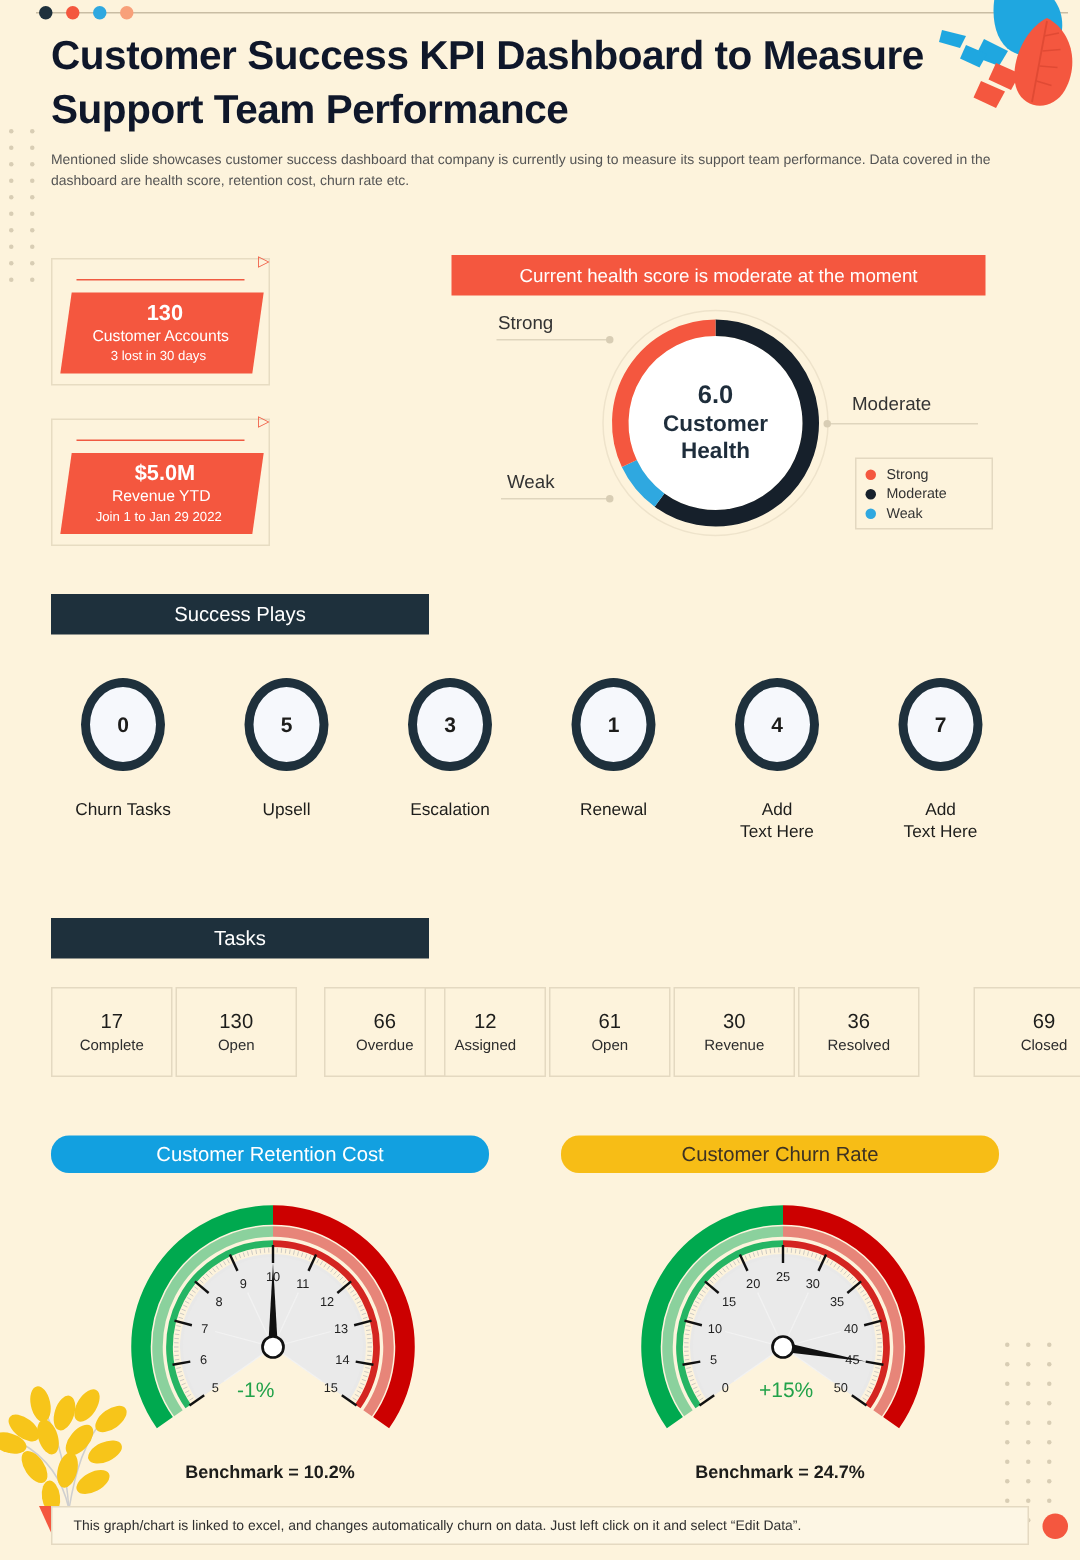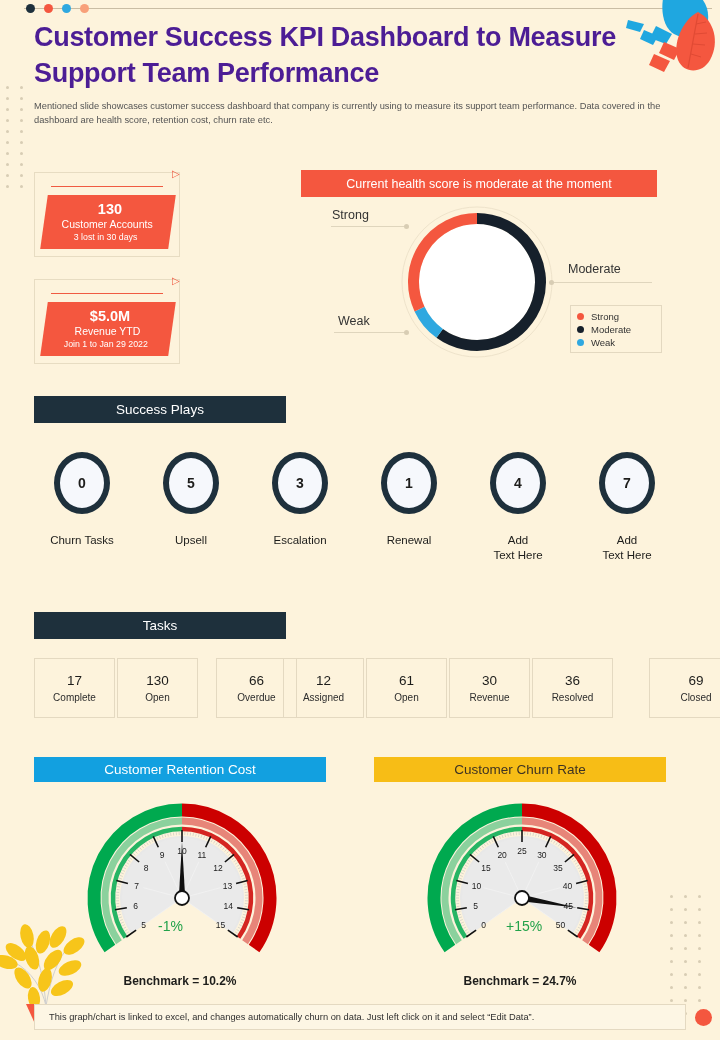--- a/index.html
+++ b/index.html
@@ -17,21 +17,21 @@
   .topbar .dot { position:absolute; top:4px; width:9px; height:9px; border-radius:50%; }
 
   
   .leftdots { position:absolute; top:86px; left:6px; width:26px; height:100px; }
   .rightdots { position:absolute; top:895px; right:6px; width:44px; height:130px; }
   .dotgrid i { position:absolute; width:3px; height:3px; border-radius:50%; background:#d8cdb4; }
 
   
   .header { position:absolute; top:20px; left:34px; width:612px; }
   .title {
-    font-size:27px; font-weight:bold; color:#4c1d95; line-height:1.32;
+    font-size:27px; font-weight:bold; color:#0f172a; line-height:1.32;
     letter-spacing:-0.3px;
   }
   .subtitle {
     margin-top:9px; font-size:9.3px; color:#545454; line-height:1.45;
     width:636px;
   }
 
   
   .leaf-deco { position:absolute; top:-6px; right:0px; width:110px; height:105px; }
   .plant-deco { position:absolute; bottom:18px; left:-2px; width:105px; height:120px; }
@@ -104,20 +104,21 @@
     display:flex; flex-direction:column; align-items:center; justify-content:center;
   }
   .task-box .num { font-size:13.5px; font-weight:normal; color:#1d1d1b; }
   .task-box .nm  { font-size:10px; color:#2c2c2c; margin-top:4px; }
 
   
   .gauge-title {
     position:absolute; height:25px; width:292px;
     display:flex; align-items:center; justify-content:center;
     font-size:13.5px;
+    border-radius:12px;
   }
   .gauge-wrap { position:absolute; width:200px; height:170px; }
   .gauge-delta { position:absolute; font-size:14px; color:#22a24a; }
   .gauge-bench { position:absolute; font-size:12px; font-weight:bold; color:#1d1d1b; text-align:center; width:292px; }
 
   
   .footer {
     position:absolute; left:34px; bottom:10px; width:652px; height:26px;
     border:1px solid #e4d9c1; background:#fdf6e4;
     display:flex; align-items:center; padding-left:14px;
@@ -201,20 +202,25 @@
 <div class="donut-wrap">
   <svg width="158" height="158" viewBox="0 0 158 158">
     <circle cx="79" cy="79" r="75" fill="none" stroke="#eee3cb" stroke-width="1"></circle>
     <circle cx="79" cy="79" r="58" fill="#ffffff"></circle>
     <g id="donut-arcs" fill="none" stroke-width="11">
         <path d="M79 15.5 A63.5 63.5 0 1 1 41.675636479427965 130.37257914280917" stroke="#16202b"></path>
         <path d="M41.675636479427965 130.37257914280917 A63.5 63.5 0 0 1 21.543482168407756 106.03698501438211" stroke="#2fa8e0"></path>
         <path d="M21.543482168407756 106.03698501438211 A63.5 63.5 0 0 1 78.99999999999999 15.5" stroke="#f4573f"></path>
       </g>
   </svg>
+  <div class="donut-center">
+    <div class="big">6.0</div>
+    <div class="lbl">Customer</div>
+    <div class="lbl">Health</div>
+  </div>
 </div>
 
 <span class="cal-label" style="top:208px; left:332px;">Strong</span>
 <div class="leader" style="top:226px; left:331px; width:75px;"></div>
 <div class="leader-dot" style="top:224px; left:404px;"></div>
 
 <span class="cal-label" style="top:262px; left:568px;">Moderate</span>
 <div class="leader" style="top:282px; left:552px; width:100px;"></div>
 <div class="leader-dot" style="top:280px; left:549px;"></div>
 

